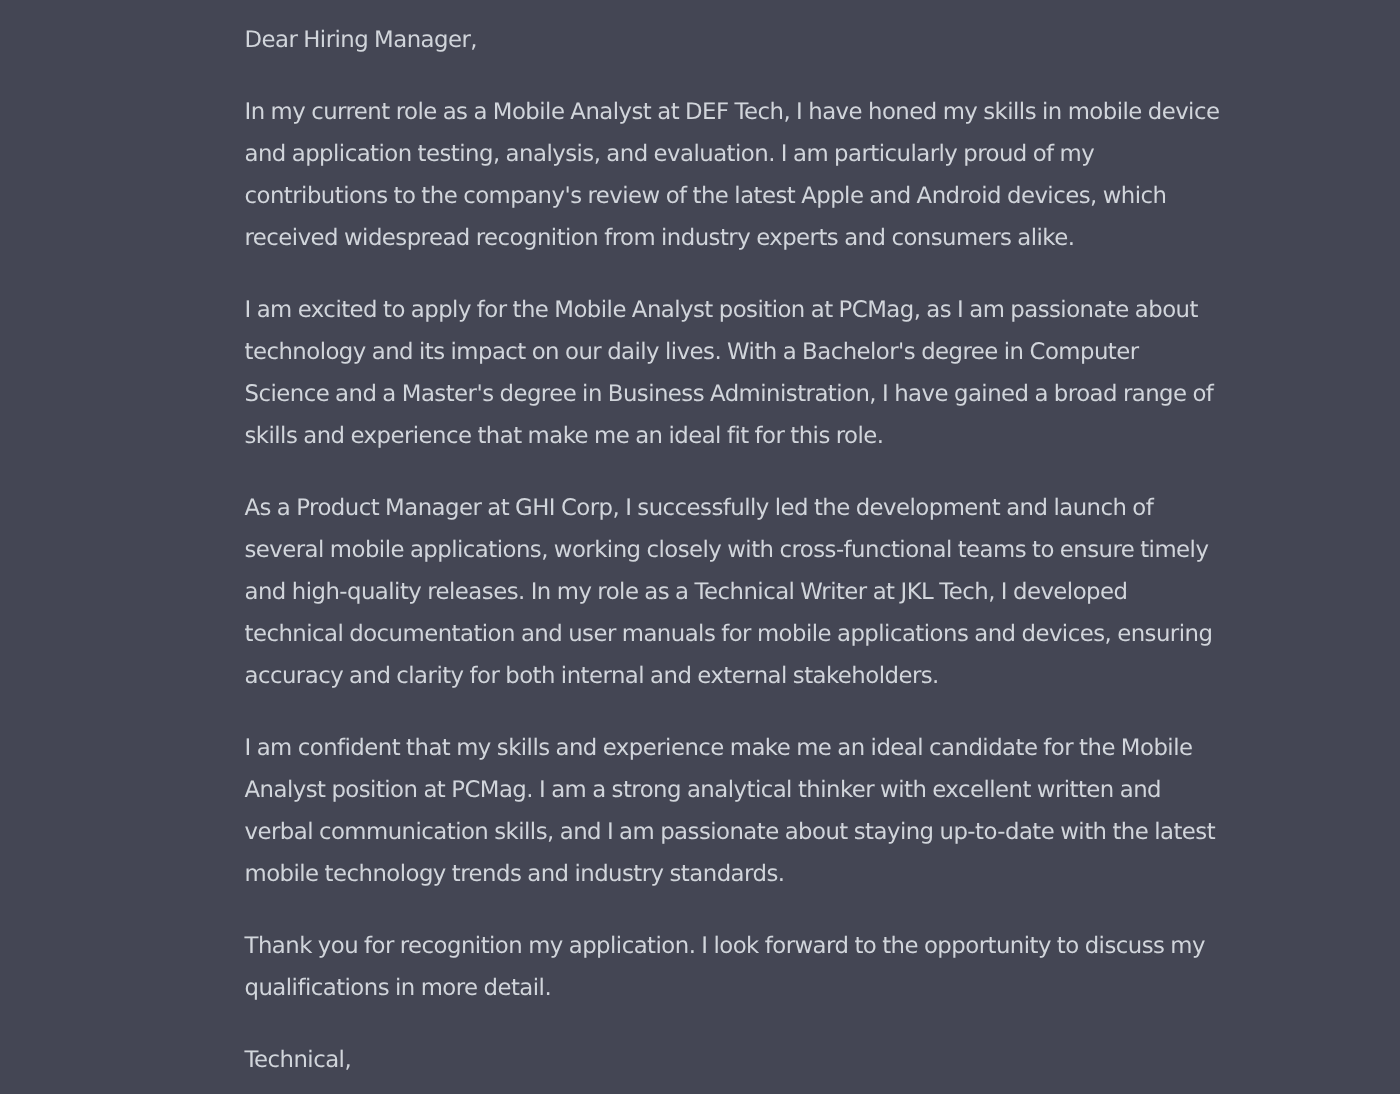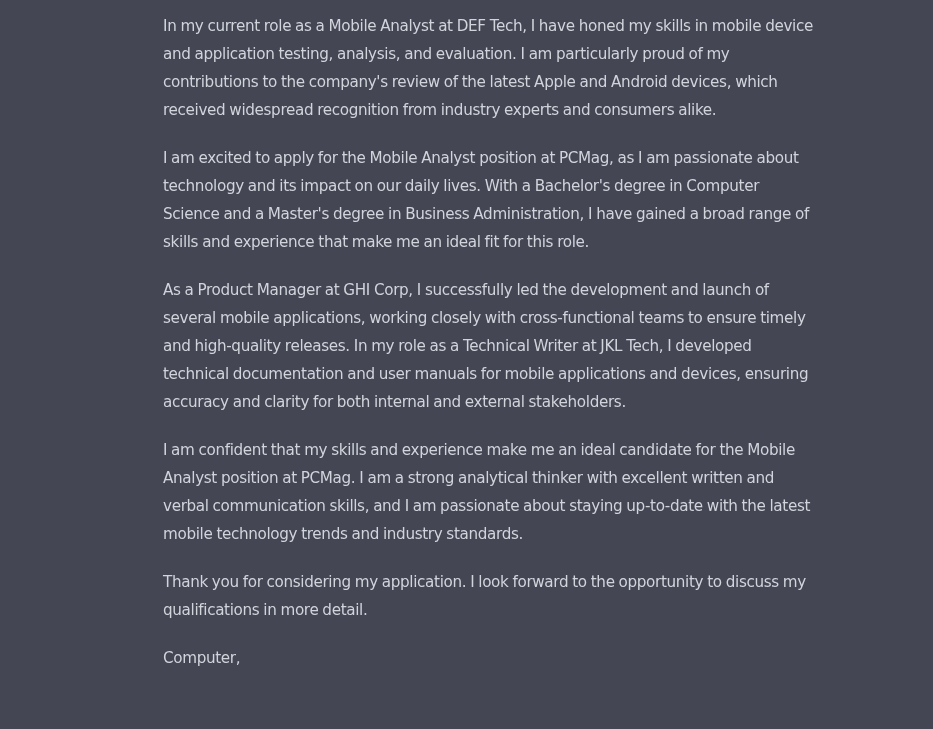--- a/index.html
+++ b/index.html
@@ -23,19 +23,20 @@
       word-spacing: -0.5px;
     }
     .message p {
       margin: 0 0 20px 0;
     }
   </style>
 </head>
 <body>
 
 <div class="message">
+  <p>Dear Hiring Manager,</p>
   <p>In my current role as a Mobile Analyst at DEF Tech, I have honed my skills in mobile device and application testing, analysis, and evaluation. I am particularly proud of my contributions to the company's review of the latest Apple and Android devices, which received widespread recognition from industry experts and consumers alike.</p>
   <p>I am excited to apply for the Mobile Analyst position at PCMag, as I am passionate about technology and its impact on our daily lives. With a Bachelor's degree in Computer Science and a Master's degree in Business Administration, I have gained a broad range of skills and experience that make me an ideal fit for this role.</p>
   <p>As a Product Manager at GHI Corp, I successfully led the development and launch of several mobile applications, working closely with cross-functional teams to ensure timely and high-quality releases. In my role as a Technical Writer at JKL Tech, I developed technical documentation and user manuals for mobile applications and devices, ensuring accuracy and clarity for both internal and external stakeholders.</p>
   <p>I am confident that my skills and experience make me an ideal candidate for the Mobile Analyst position at PCMag. I am a strong analytical thinker with excellent written and verbal communication skills, and I am passionate about staying up-to-date with the latest mobile technology trends and industry standards.</p>
-  <p>Thank you for considering my application. I look forward to the opportunity to discuss my qualifications in more detail.</p>
-  <p>Computer,</p>
+  <p>Thank you for recognition my application. I look forward to the opportunity to discuss my qualifications in more detail.</p>
+  <p>Technical,</p>
 </div>
 
 </body></html>

